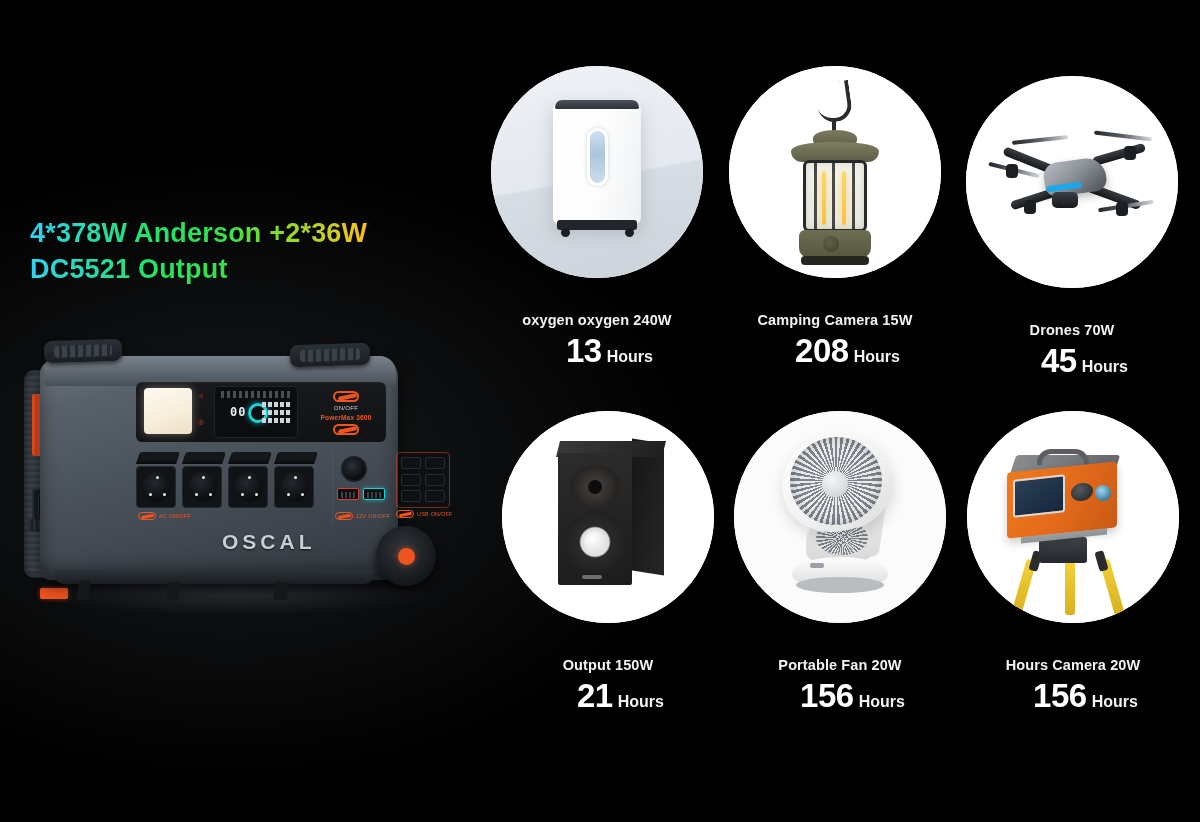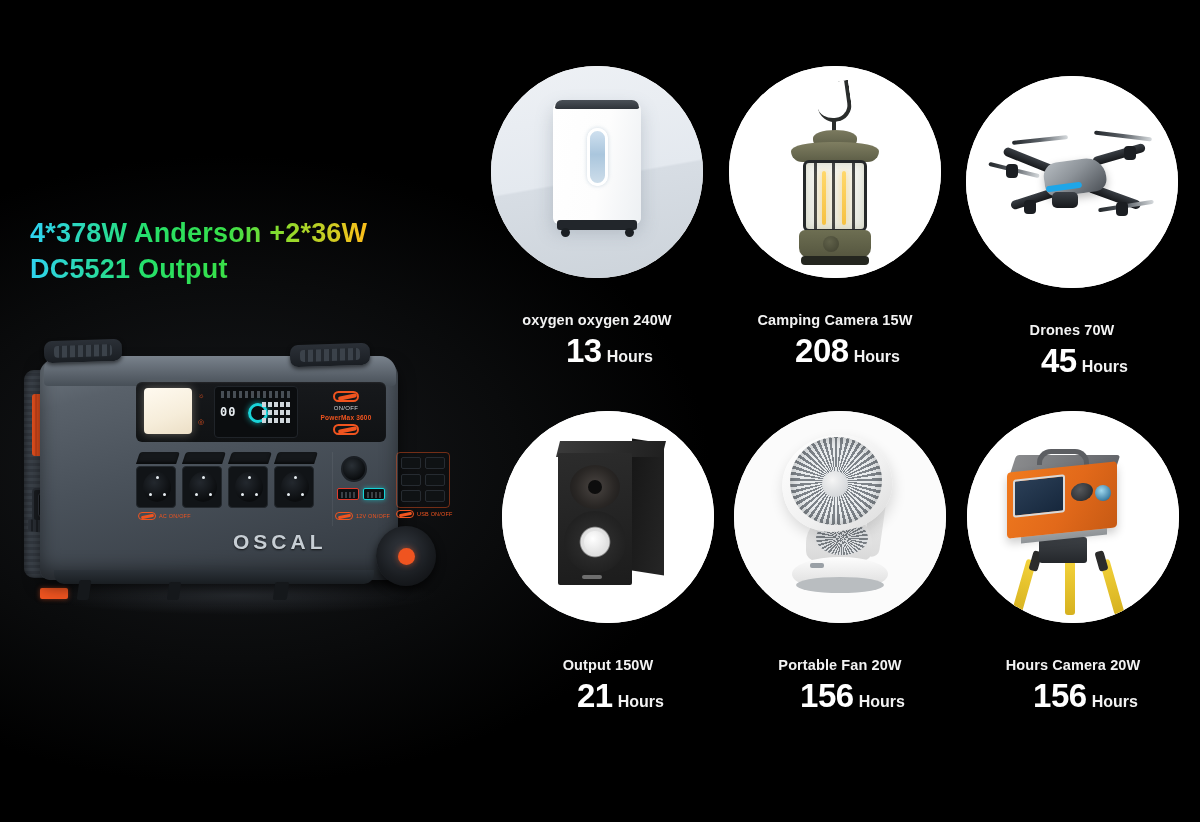--- a/index.html
+++ b/index.html
@@ -99,21 +99,21 @@
   .st-ico{ position:absolute; color:#f0541f; font-size:7px; }
   .st-lcd{
     position:absolute; left:196px; top:56px; width:84px; height:52px;
     background:#0b0d0f; border-radius:4px; border:1px solid #202429;
     overflow:hidden;
   }
   .lcd-ring{
     position:absolute; left:33px; top:16px; width:20px; height:20px; border-radius:50%;
     border:3px solid #19d3d8; box-shadow:0 0 6px rgba(25,211,216,.7);
   }
-  .lcd-digits{ position:absolute; left:5px; top:18px; color:#e9eef2; font-size:12px; font-weight:bold;
+  .lcd-digits{ position:absolute; left:15px; top:18px; color:#e9eef2; font-size:12px; font-weight:bold;
                font-family:"DejaVu Sans Mono",monospace; letter-spacing:1px;}
   .lcd-rows{ position:absolute; right:5px; top:15px; width:30px; }
   .lcd-rows span{ display:block; height:5px; margin-bottom:3px;
     background:repeating-linear-gradient(90deg,#cfd6db 0px,#cfd6db 4px,transparent 4px,transparent 6px);}
   .lcd-top{ position:absolute; left:6px; top:4px; right:6px; height:7px;
     background:repeating-linear-gradient(90deg,#565e66 0px,#565e66 3px,transparent 3px,transparent 6px); opacity:.8;}
   .st-brand-right{
     position:absolute; left:292px; top:54px; width:72px; height:58px;
     display:flex; flex-direction:column; align-items:center; justify-content:center; gap:3px;
   }
@@ -155,21 +155,21 @@
   .dc-port.red{ border:1.5px solid #e23b2c; }
   .dc-port.teal{ border:1.5px solid #15d4d9; box-shadow:0 0 5px rgba(21,212,217,.6); }
   .dc-port i{ position:absolute; left:3px; top:3px; width:16px; height:6px;
     background:repeating-linear-gradient(90deg,#3a4046 0px,#3a4046 2px,transparent 2px,transparent 4px);}
   
   .st-usb{ position:absolute; left:322px; top:118px; width:58px; height:80px; }
   .usb-box{ position:absolute; left:0; top:0; width:54px; height:56px; border:1px solid rgba(240,84,32,.45);
             border-radius:4px; padding:4px; display:grid; grid-template-columns:1fr 1fr; gap:4px; }
   .usb-p{ background:#0f1214; border-radius:2px; height:12px; border:1px solid #262b31; }
   .st-logo{
-    position:absolute; left:215px; top:200px; color:#c7ced4; font-size:21px;
+    position:absolute; left:204px; top:200px; color:#c7ced4; font-size:21px;
     font-weight:bold; letter-spacing:4px;
     text-shadow:0 1px 2px rgba(0,0,0,.7);
   }
   .st-wheel{
     position:absolute; left:358px; top:196px; width:60px; height:60px; border-radius:50%;
     background:radial-gradient(circle at 45% 40%,#33383f 0%,#1a1d21 55%,#0b0c0e 100%);
     box-shadow:0 4px 10px rgba(0,0,0,.7);
   }
   .st-wheel:after{
     content:""; position:absolute; left:22px; top:22px; width:17px; height:17px; border-radius:50%;

